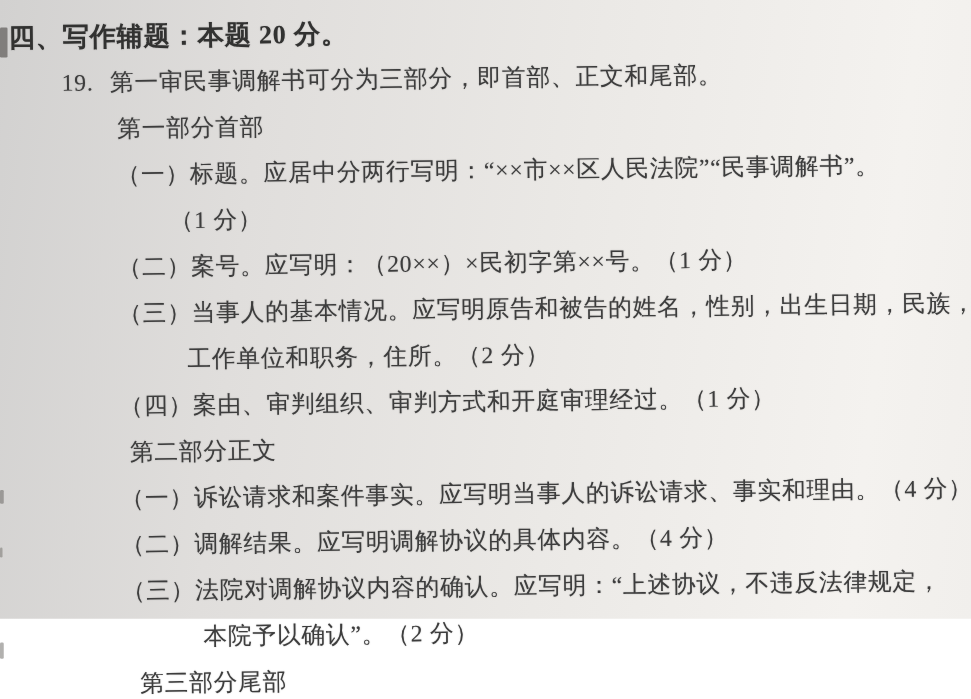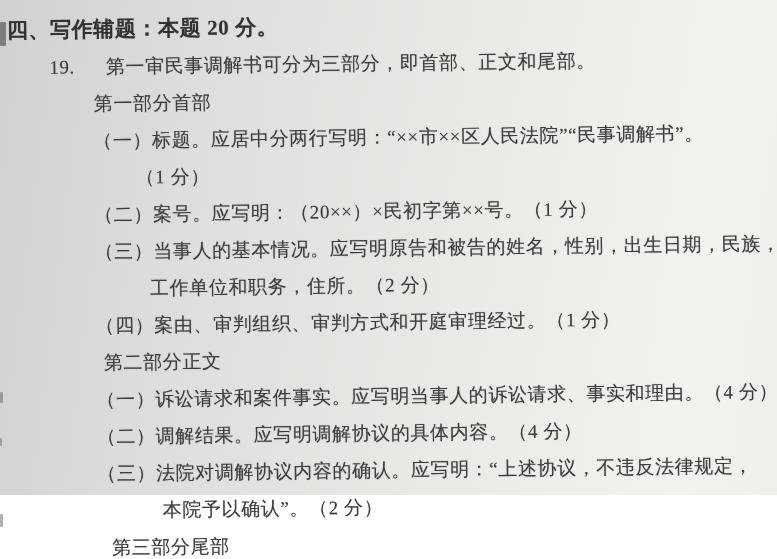--- a/index.html
+++ b/index.html
@@ -32,21 +32,21 @@
     white-space: nowrap;
     text-shadow: 0 0 1px rgba(70, 70, 70, 0.45);
   }
   .heading {
     padding-left: 10px;
     font-size: 21px;
     font-weight: bold;
     color: #323231;
   }
   .question { padding-left: 52px; }
-  .qnum { display: inline-block; margin-right: 31px; }
+  .qnum { display: inline-block; margin-right: 13px; }
   .part-title { padding-left: 96px; }
   .part-title.pt2 { padding-left: 103px; }
   .part-title.pt3 { padding-left: 109px; }
   .item { padding-left: 95px; }
   .cont-score { padding-left: 137px; }
   .cont-basic { padding-left: 150px; }
   .cont-confirm { padding-left: 160px; }
   .edge-mark {
     position: absolute;
     left: 0;

